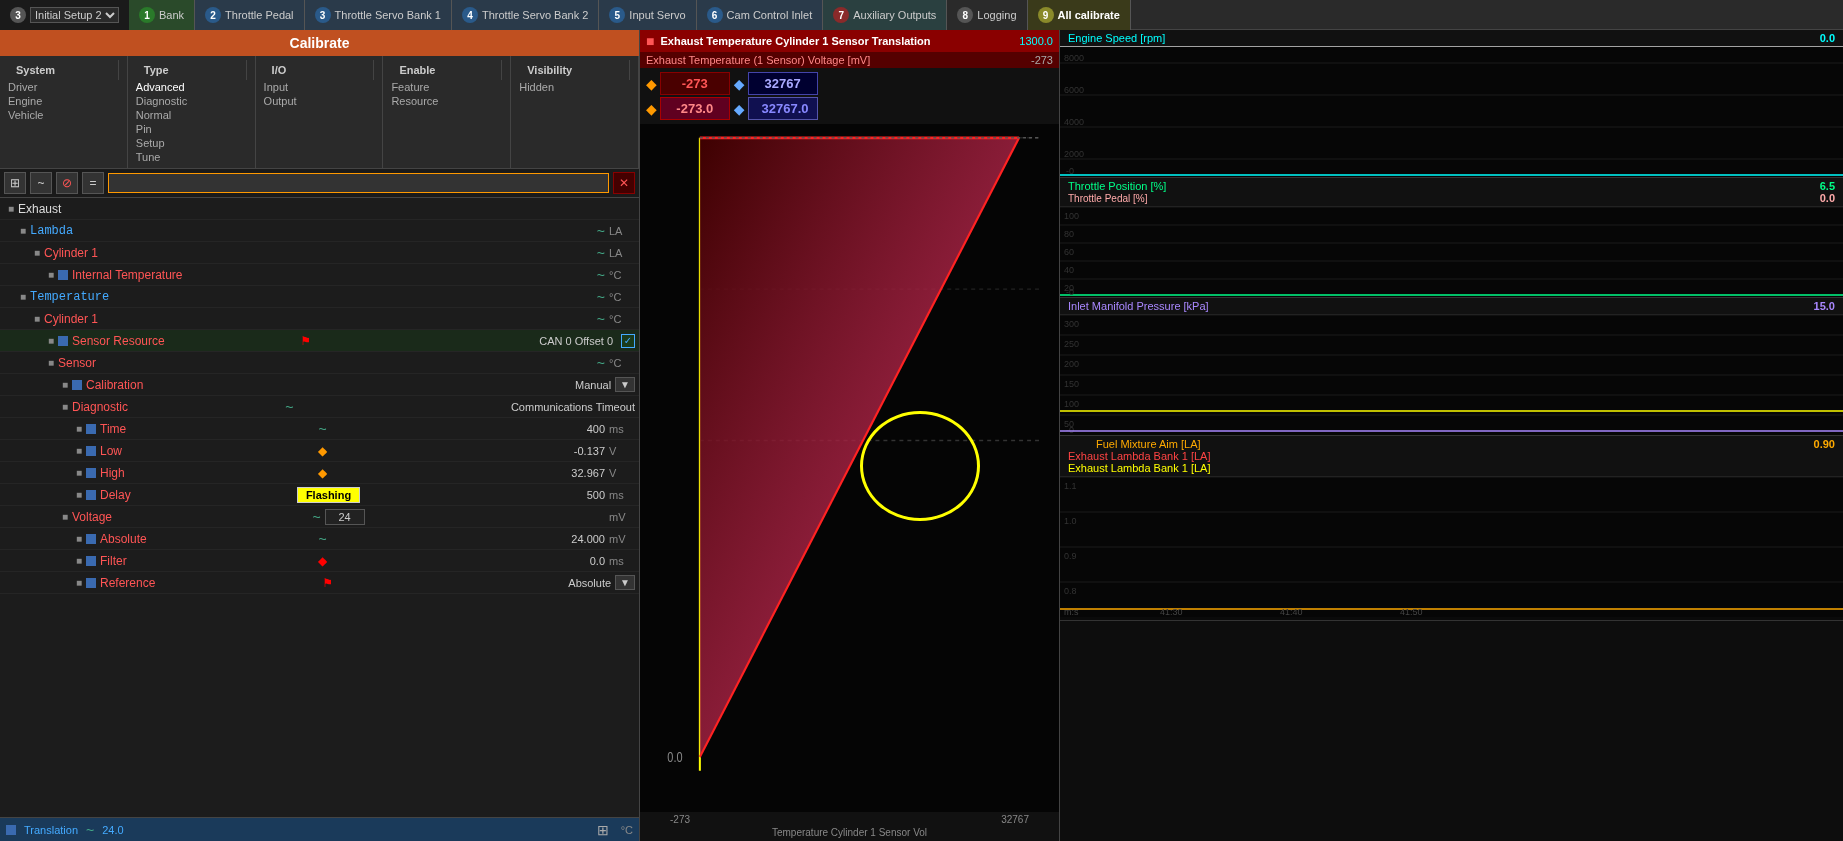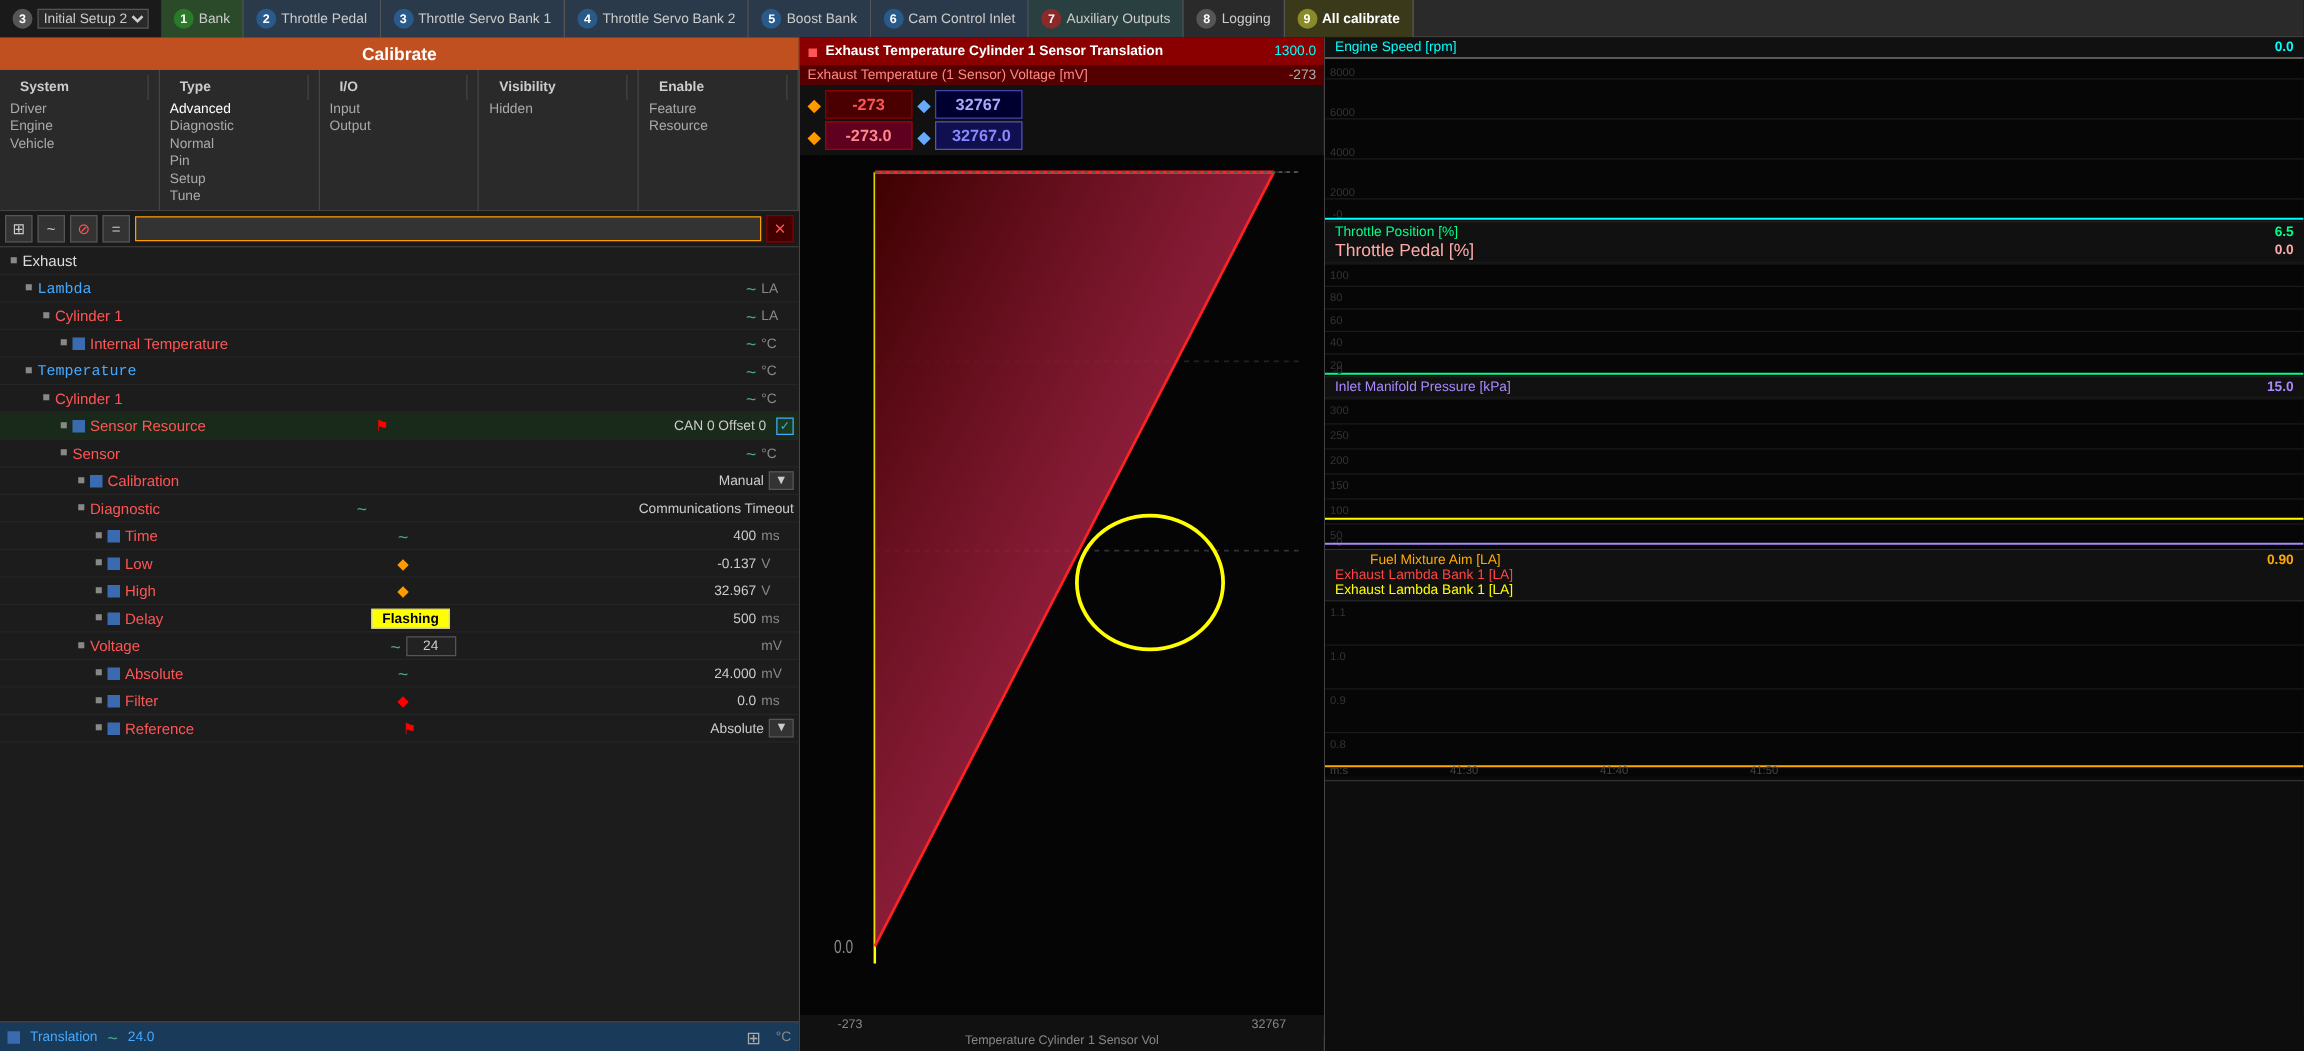--- a/index.html
+++ b/index.html
@@ -310,21 +310,21 @@
   <div class="tab-item tab-servo1">
     <span class="tab-num">3</span>
     <span>Throttle Servo Bank 1</span>
   </div>
   <div class="tab-item tab-servo2">
     <span class="tab-num">4</span>
     <span>Throttle Servo Bank 2</span>
   </div>
   <div class="tab-item tab-boost">
     <span class="tab-num">5</span>
-    <span>Boost Bank</span>
+    <span>Input Servo</span>
   </div>
   <div class="tab-item tab-cam">
     <span class="tab-num">6</span>
     <span>Cam Control Inlet</span>
   </div>
   <div class="tab-item tab-aux">
     <span class="tab-num" style="background:#8a2a2a;">7</span>
     <span>Auxiliary Outputs</span>
   </div>
   <div class="tab-item tab-logging">
@@ -360,27 +360,27 @@
         <div class="filter-option">Pin</div>
         <div class="filter-option">Setup</div>
         <div class="filter-option">Tune</div>
       </div>
       <div class="filter-col">
         <div class="filter-col header">I/O</div>
         <div class="filter-option">Input</div>
         <div class="filter-option">Output</div>
       </div>
       <div class="filter-col">
-        <div class="filter-col header">Visibility</div>
-        <div class="filter-option">Hidden</div>
-      </div>
-      <div class="filter-col">
         <div class="filter-col header">Enable</div>
         <div class="filter-option">Feature</div>
         <div class="filter-option">Resource</div>
+      </div>
+      <div class="filter-col">
+        <div class="filter-col header">Visibility</div>
+        <div class="filter-option">Hidden</div>
       </div>
     </div>
 
     <div class="search-bar">
       <div class="icon-btn">⊞</div>
       <div class="icon-btn">~</div>
       <div class="icon-btn" style="color:#f55;">⊘</div>
       <div class="icon-btn">=</div>
       <input type="text" style="flex: 1 1 0%; background: rgb(51, 51, 51); border: 1px solid rgb(255, 153, 0); color: rgb(255, 255, 255); padding: 2px 6px; font-size: 12px; outline: none;">
       <div class="icon-btn" style="color:#f55;background:#400;border-color:#800;">✕</div>
@@ -677,21 +677,21 @@
       </div>
     </div>
 
     <div class="meter-section">
       <div style="background:#111;padding:2px 8px;border-bottom:1px solid #222;">
         <div style="display:flex;align-items:center;">
           <span style="color:#00ff88;font-size:11px;flex:1;">Throttle Position [%]</span>
           <span style="color:#00ff88;font-size:11px;font-weight:bold;">6.5</span>
         </div>
         <div style="display:flex;align-items:center;">
-          <span style="color:#ffaaaa;font-size:14px;flex:1;">Throttle Pedal [%]</span>
+          <span style="color:#ffaaaa;font-size:10px;flex:1;">Throttle Pedal [%]</span>
           <span style="color:#ffaaaa;font-size:11px;font-weight:bold;">0.0</span>
         </div>
       </div>
       <div style="background:#0a0a0a;height:90px;position:relative;">
         <svg width="100%" height="90">
           <rect width="100%" height="90" fill="#060606"></rect>
           <line x1="0" y1="0" x2="100%" y2="0" stroke="#1a1a1a" stroke-width="1"></line>
           <line x1="0" y1="18" x2="100%" y2="18" stroke="#1a1a1a" stroke-width="1"></line>
           <line x1="0" y1="36" x2="100%" y2="36" stroke="#1a1a1a" stroke-width="1"></line>
           <line x1="0" y1="54" x2="100%" y2="54" stroke="#1a1a1a" stroke-width="1"></line>

